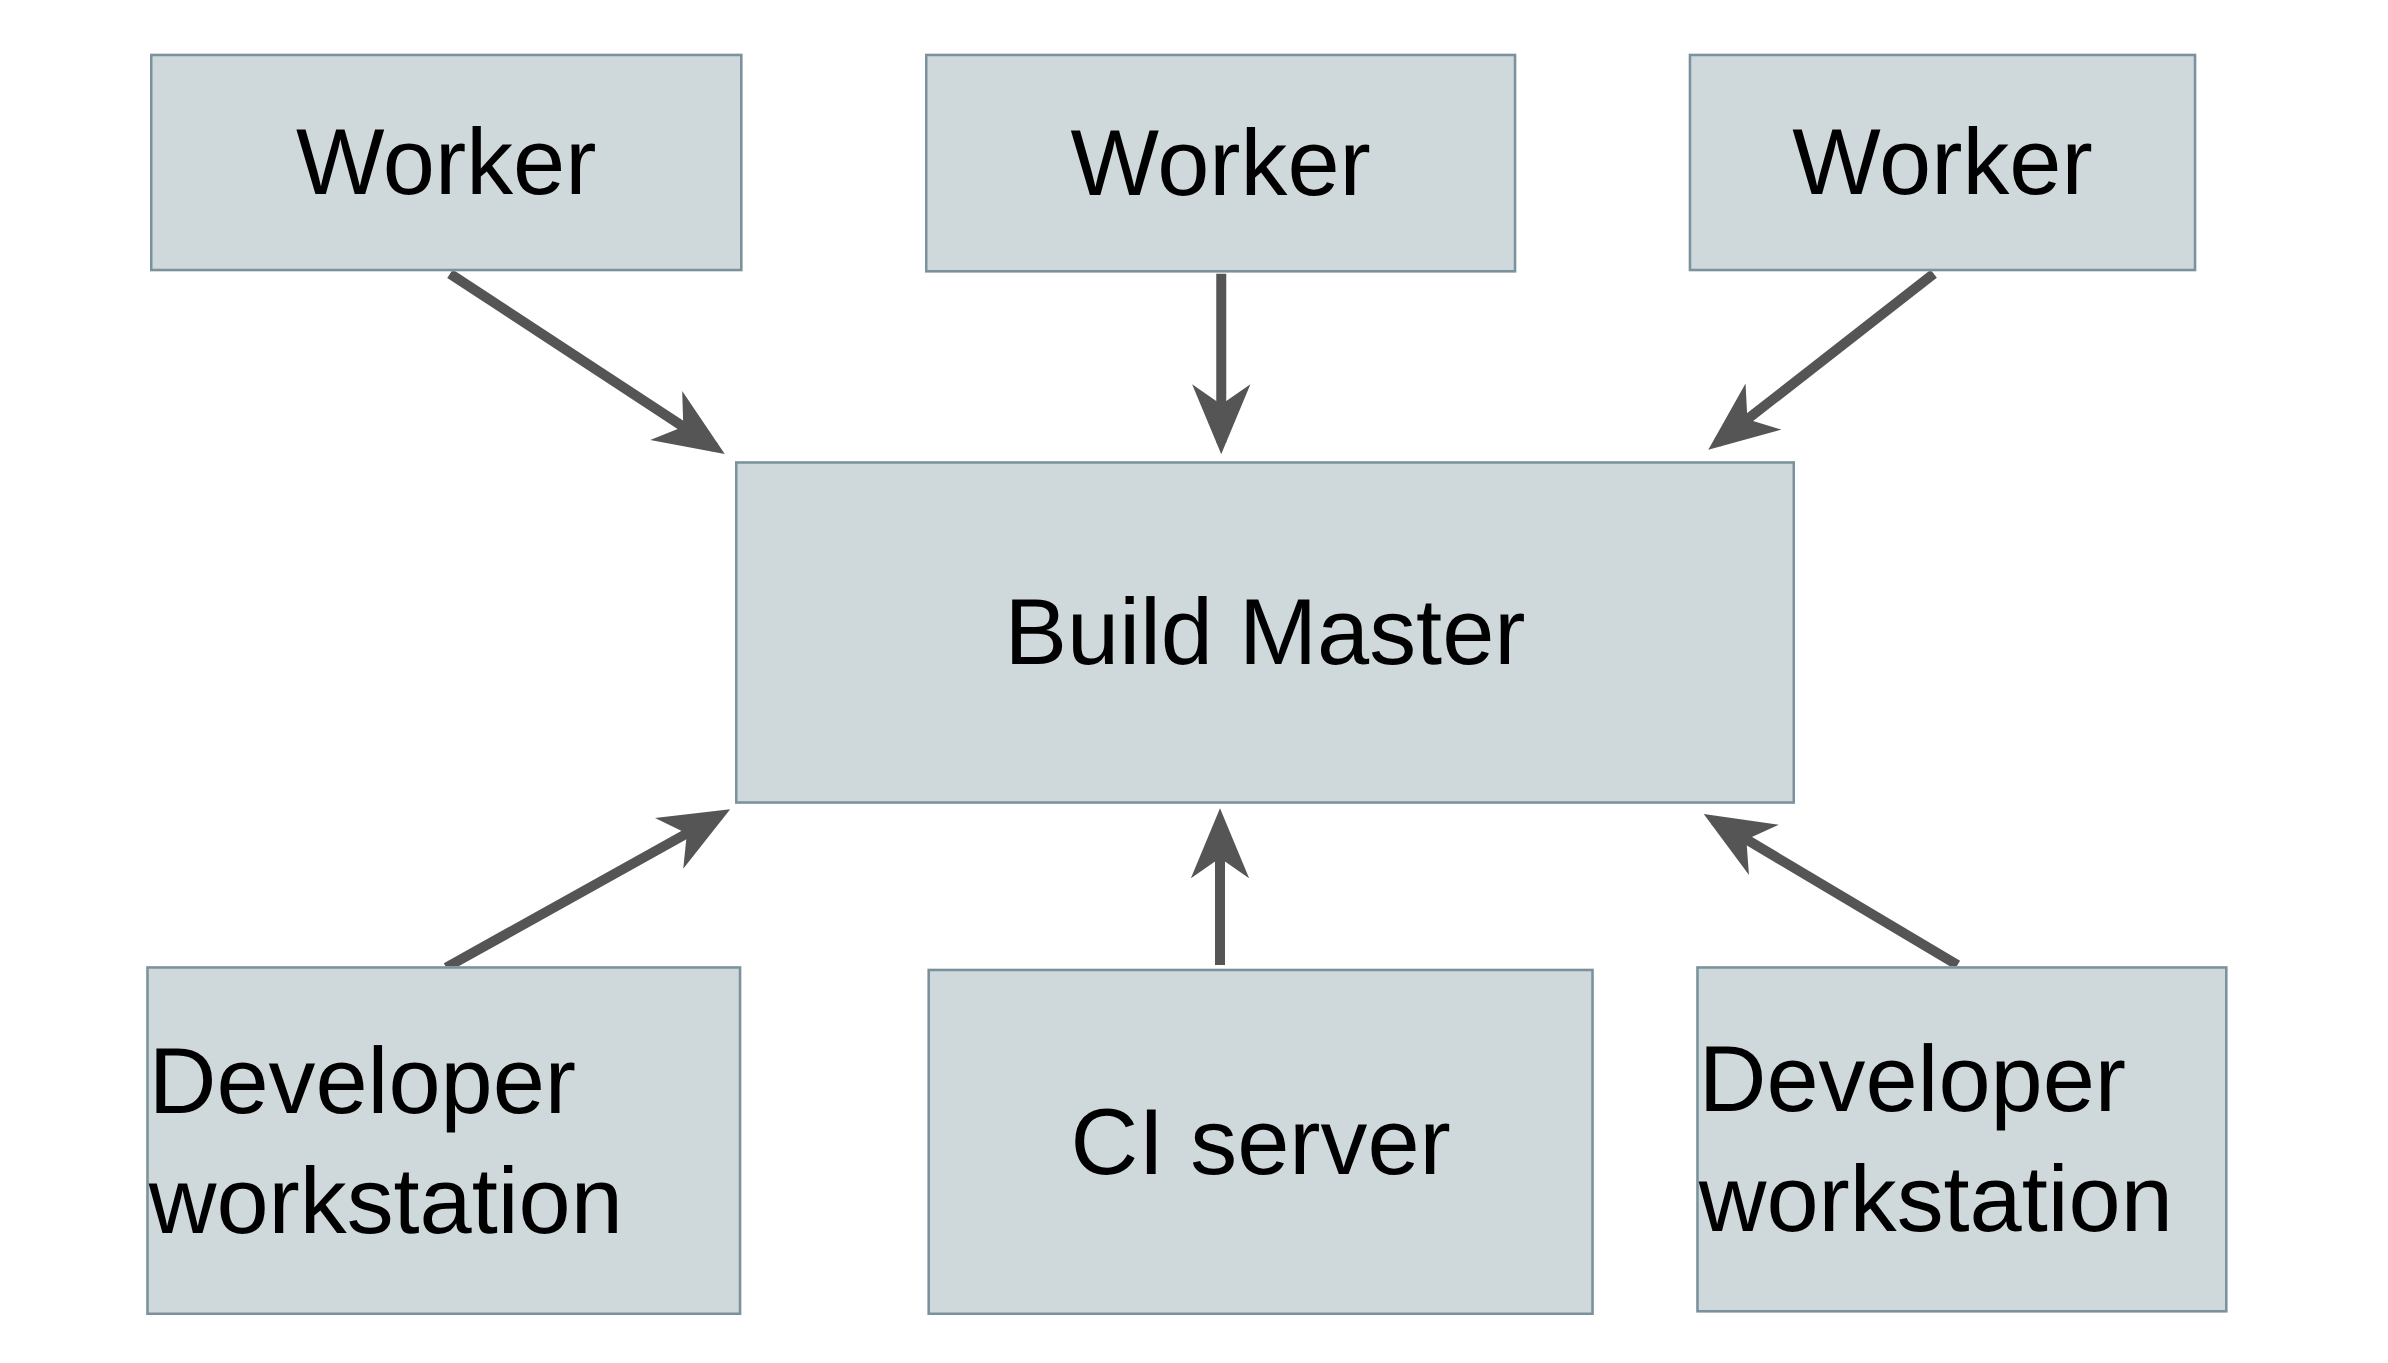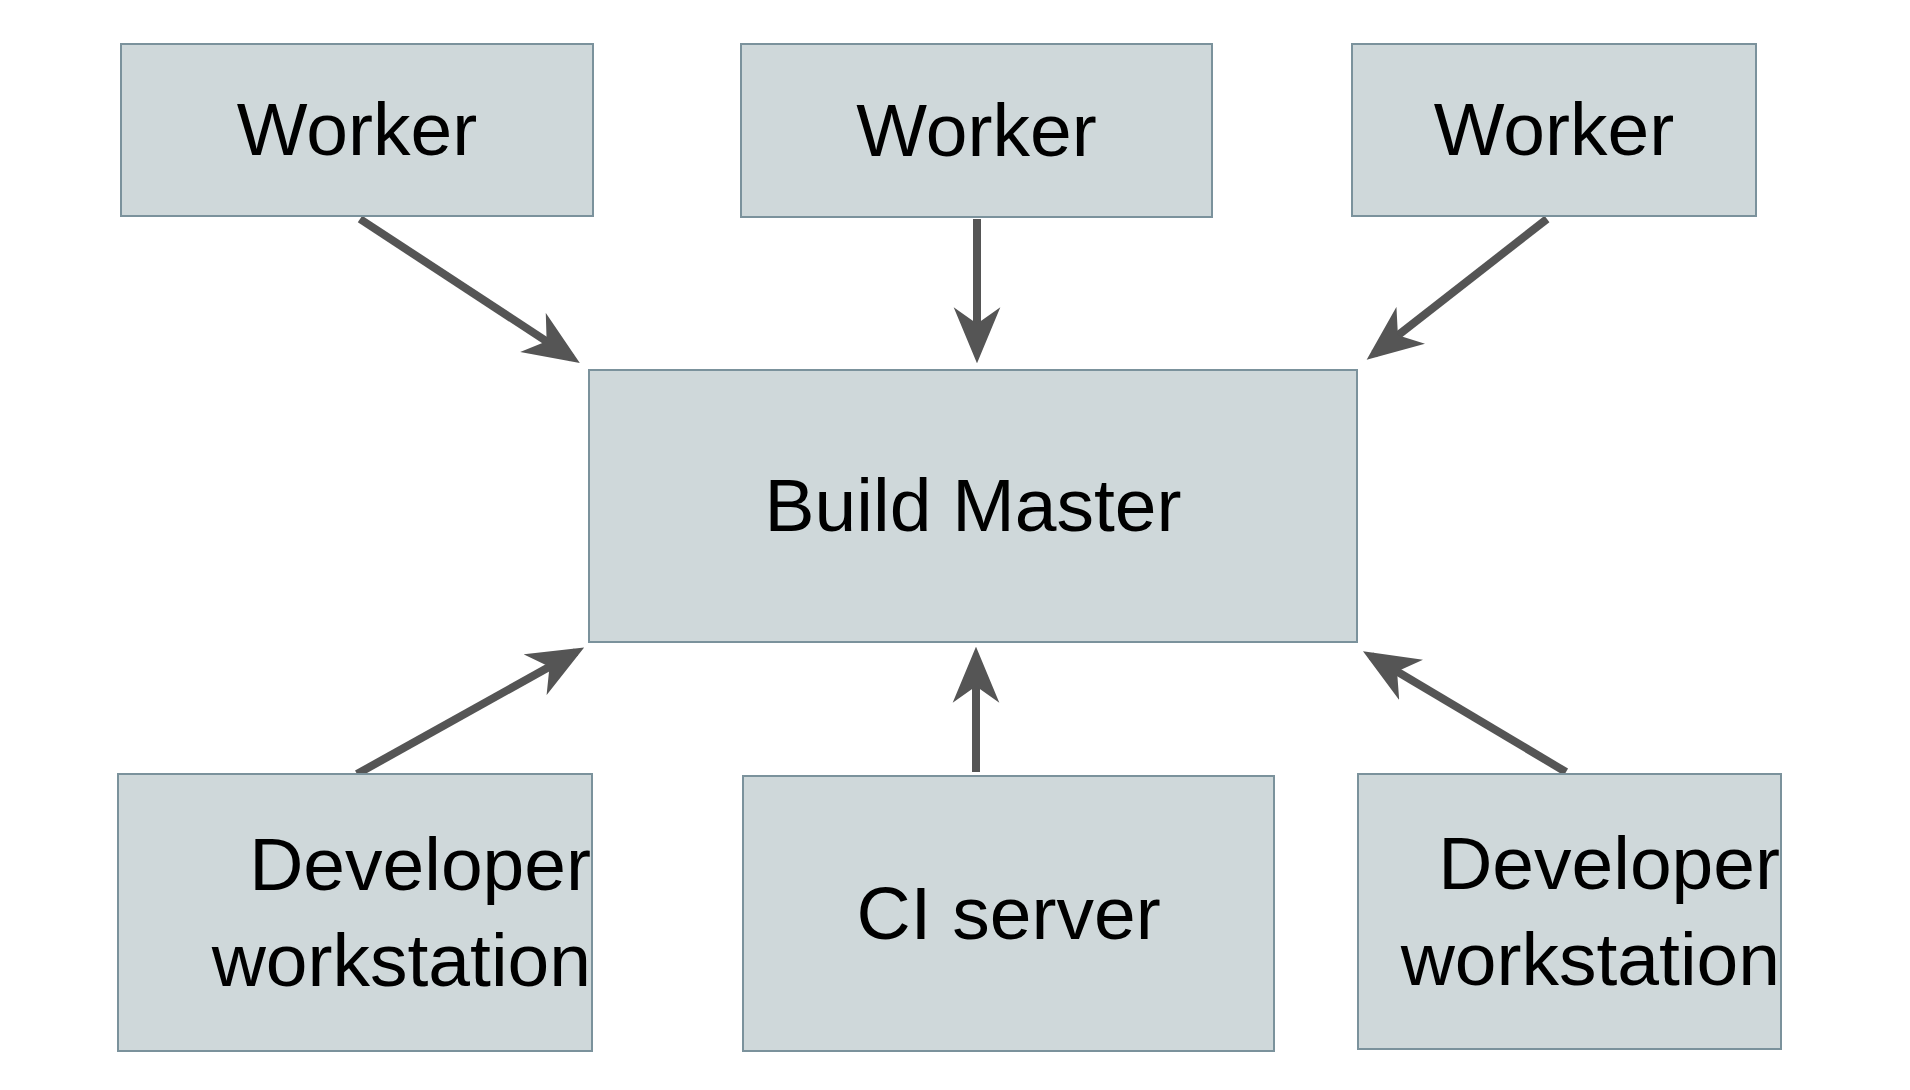--- a/index.html
+++ b/index.html
@@ -28,21 +28,21 @@
     stroke-width: 8;
   }
   .node {
     position: absolute;
     box-sizing: border-box;
     background: var(--box-fill, #cfd8da);
     border: 2px solid var(--box-border, #7b929c);
     display: flex;
     align-items: center;
     justify-content: center;
-    text-align: right;
+    text-align: left;
   }
   .node .label {
     color: var(--text-color, #000000);
     font-size: 75px;
     line-height: 1.27;
     letter-spacing: 0px;
     white-space: normal;
   }
 </style>
 </head>
@@ -67,21 +67,21 @@
   <div id="node-layer">
       <div class="node" style="left: 120px; top: 43px; width: 474px; height: 174px;">
         <div class="label">Worker</div>
       </div>
       <div class="node" style="left: 740px; top: 43px; width: 473px; height: 175px;">
         <div class="label">Worker</div>
       </div>
       <div class="node" style="left: 1351px; top: 43px; width: 406px; height: 174px;">
         <div class="label">Worker</div>
       </div>
-      <div class="node" style="left: 588px; top: 369px; width: 770px; height: 274px;">
+      <div class="node" style="left: 588px; top: 369px; width: 848px; height: 274px;">
         <div class="label">Build Master</div>
       </div>
       <div class="node" style="left: 117px; top: 773px; width: 476px; height: 279px;">
         <div class="label">Developer workstation</div>
       </div>
       <div class="node" style="left: 742px; top: 775px; width: 533px; height: 277px;">
         <div class="label">CI server</div>
       </div>
       <div class="node" style="left: 1357px; top: 773px; width: 425px; height: 277px;">
         <div class="label">Developer workstation</div>

